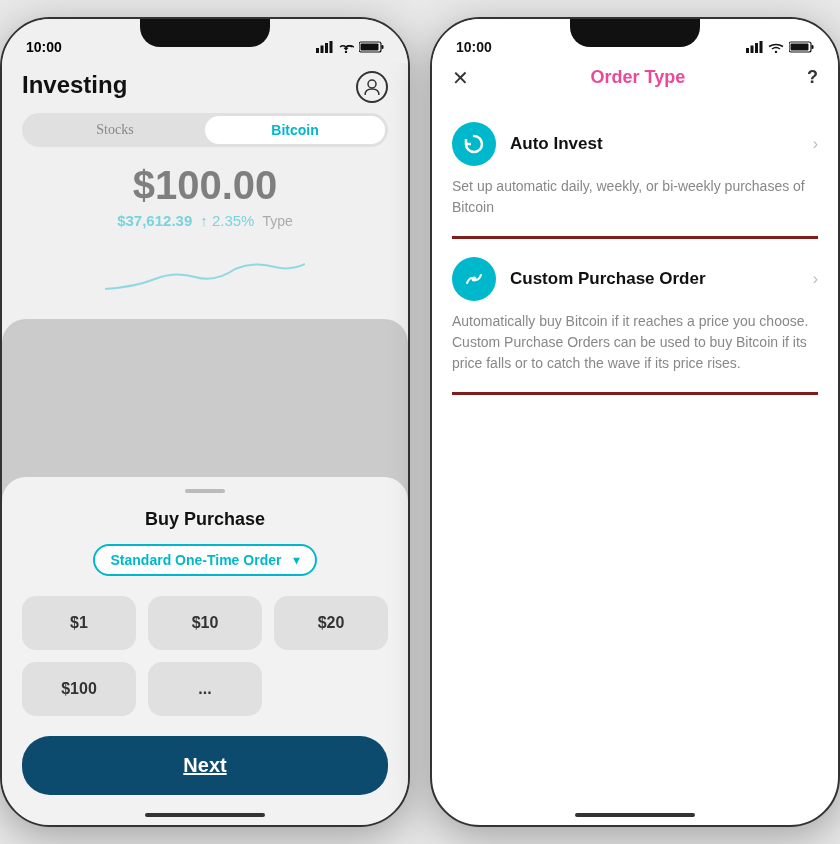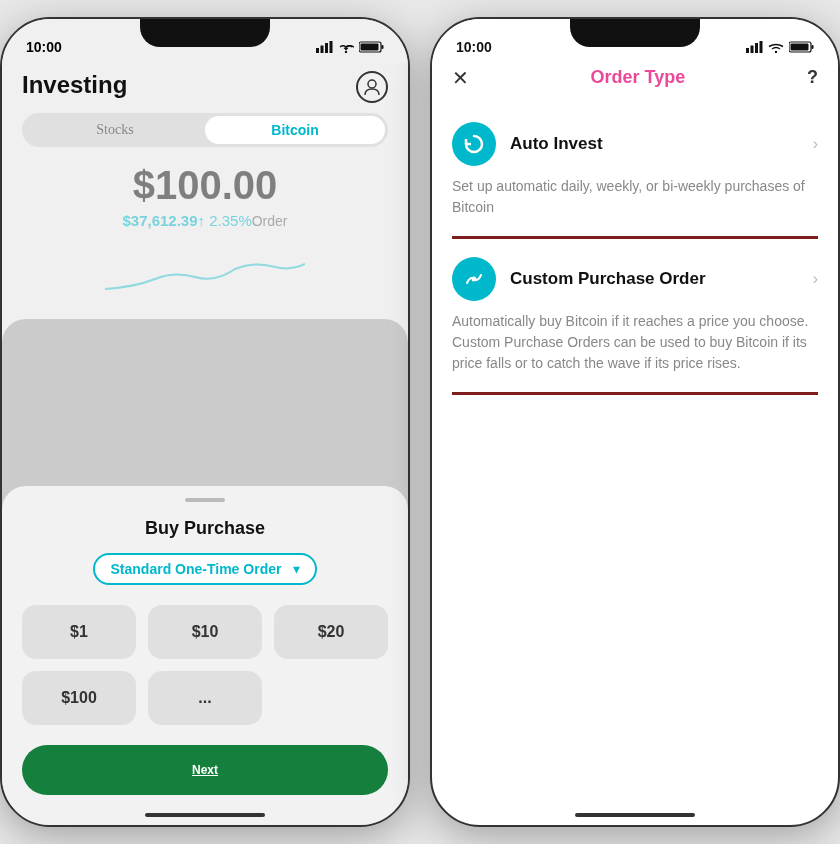--- a/index.html
+++ b/index.html
@@ -88,21 +88,21 @@
     .tab-btn.inactive { background: transparent; color: #888; font-family: Liberation Serif, serif; }
     .tab-btn.active { background: #fff; color: #00b8cc; font-weight: 600; }
 
     .price-section {
       text-align: center;
       padding: 0 20px 20px;
       background: #f0f0f0;
       opacity: 0.5;
     }
     .main-price { font-size: 40px; font-weight: 700; color: #111; }
-    .price-sub { display: flex; align-items: center; justify-content: center; margin-top: 4px; }
+    .price-sub { display: flex; align-items: center; justify-content: center; gap: 8px; margin-top: 4px; }
     .btc-price { color: #00b8cc; font-size: 15px; font-weight: 600; }
     .change-pct { color: #00b8cc; font-size: 15px; }
     .today-label { color: #666; font-size: 14px; }
 
     .chart-placeholder {
       height: 60px;
       background: #f0f0f0;
       display: flex;
       align-items: flex-end;
       justify-content: center;
@@ -180,26 +180,26 @@
       border-radius: 14px;
       padding: 18px 10px;
       font-size: 16px;
       font-weight: 600;
       color: #333;
       cursor: pointer;
     }
 
     .next-btn {
       width: 100%;
-      background: #15803d;
+      background: #0c4a6e;
       border: none;
       border-radius: 28px;
       padding: 18px;
       color: #fff;
-      font-size: 12px;
+      font-size: 20px;
       font-weight: 600;
       cursor: pointer;
       text-decoration: underline;
     }
 
     .home-indicator {
       position: absolute;
       bottom: 8px;
       left: 50%;
       transform: translateX(-50%);
@@ -345,21 +345,21 @@
   <div class="tabs-row">
     <button class="tab-btn inactive">Stocks</button>
     <button class="tab-btn active">Bitcoin</button>
   </div>
 
   <div class="price-section">
     <div class="main-price">$100.00</div>
     <div class="price-sub">
       <span class="btc-price">$37,612.39</span>
       <span class="change-pct">↑ 2.35%</span>
-      <span class="today-label">Order</span>
+      <span class="today-label">Type</span>
     </div>
   </div>
 
   <div class="chart-placeholder">
     <svg viewBox="0 0 200 40" fill="none">
       <path d="M0 30 Q30 28 50 20 Q70 12 90 18 Q110 24 130 10 Q150 2 170 8 Q185 12 200 5" stroke="#00b8cc" stroke-width="2" fill="none"></path>
     </svg>
   </div>
 
   <div class="modal-overlay"></div>

